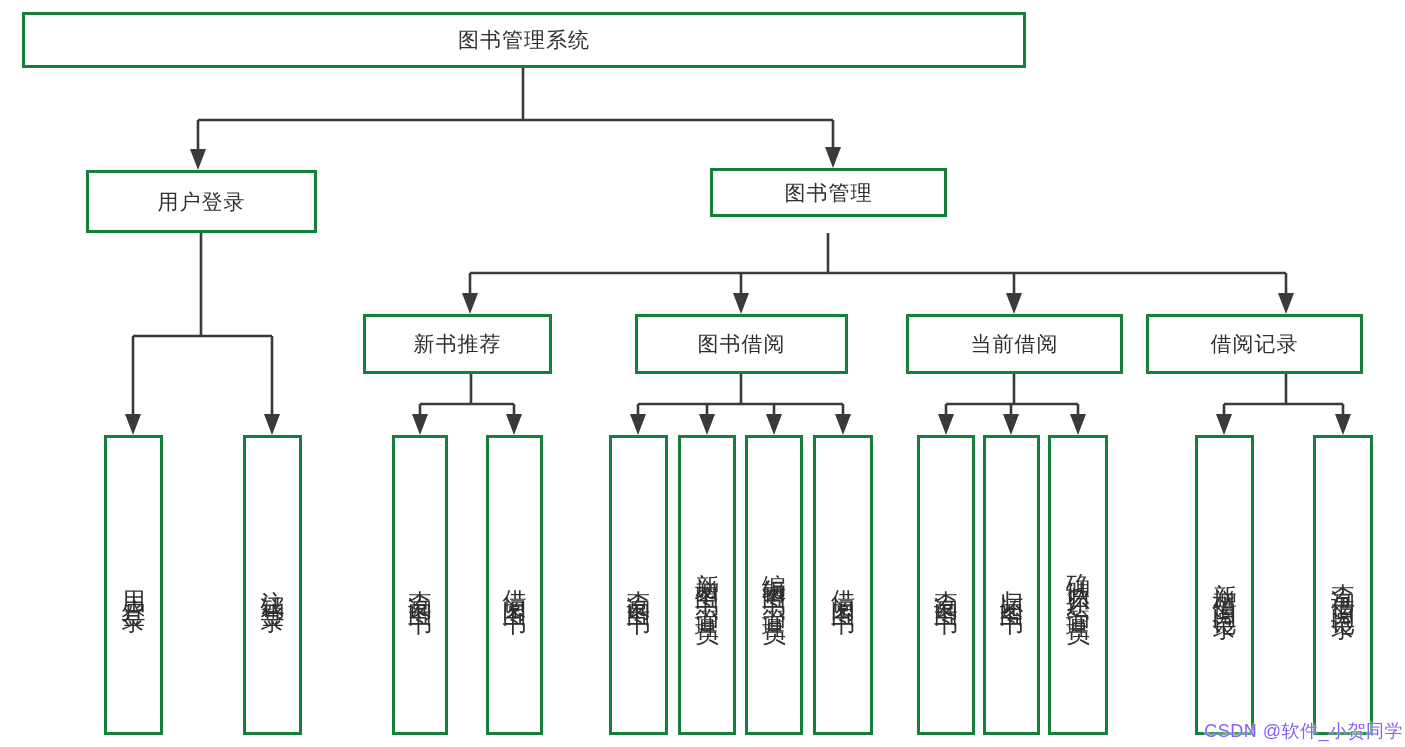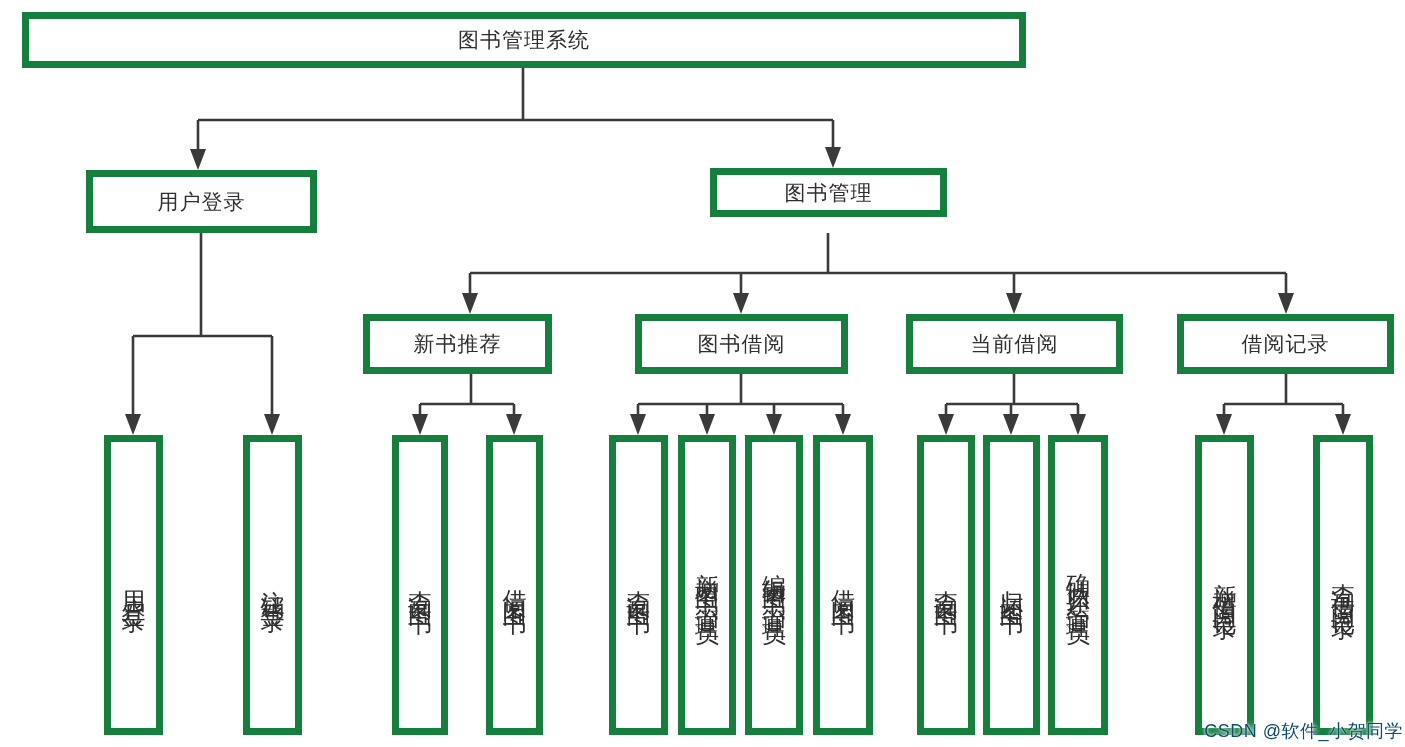--- a/index.html
+++ b/index.html
@@ -1,25 +1,25 @@
 <!DOCTYPE html>
 <html><head>
 <meta charset="utf-8">
 <style>
   html,body{margin:0;padding:0;background:#ffffff;}
   body{font-family:"Liberation Sans", sans-serif;}
   #stage{position:relative;width:1405px;height:747px;background:#ffffff;overflow:hidden;}
   #connectors{position:absolute;left:0;top:0;width:1405px;height:747px;}
   .lines{fill:none;stroke:#3a3a3a;stroke-width:2.6;}
   .arrows{fill:#3a3a3a;stroke:none;}
-  .node{position:absolute;box-sizing:border-box;border:7px solid #15803d;background:#ffffff;
+  .node{position:absolute;box-sizing:border-box;border:3px solid #15803d;background:#ffffff;
         display:flex;align-items:center;justify-content:center;color:#2f2f2f;}
   .node.h span{font-size:21px;letter-spacing:1px;white-space:nowrap;}
   .node.v span{writing-mode:vertical-rl;font-size:24px;line-height:1;letter-spacing:7px;}
-  #watermark{position:absolute;right:2px;bottom:4px;font-size:18px;color:#0c4a6e;
+  #watermark{position:absolute;right:2px;bottom:4px;font-size:18px;color:#8b5cf6;
              text-shadow:0 0 2px #ffffff, 0 0 4px #ffffff;letter-spacing:0.5px;}
 </style>
 </head>
 <body>
 
 <div id="stage">
 
   <svg id="connectors" viewBox="0 0 1405 747" xmlns="http://www.w3.org/2000/svg">
     <path class="lines" d="
       M523 68V120 M198 120H833 M198 120V152 M833 120V150
@@ -52,21 +52,21 @@
 
   <div class="node h" style="left:363px;top:314px;width:189px;height:60px">
     <span>新书推荐</span>
   </div>
   <div class="node h" style="left:635px;top:314px;width:213px;height:60px">
     <span>图书借阅</span>
   </div>
   <div class="node h" style="left:906px;top:314px;width:217px;height:60px">
     <span>当前借阅</span>
   </div>
-  <div class="node h" style="left:1177px;top:314px;width:217px;height:60px">
+  <div class="node h" style="left:1146px;top:314px;width:217px;height:60px">
     <span>借阅记录</span>
   </div>
 
   <div class="node v" style="left:104px;top:435px;width:59px;height:300px">
     <span>用户登录</span>
   </div>
   <div class="node v" style="left:243px;top:435px;width:59px;height:300px">
     <span>注销登录</span>
   </div>
 

